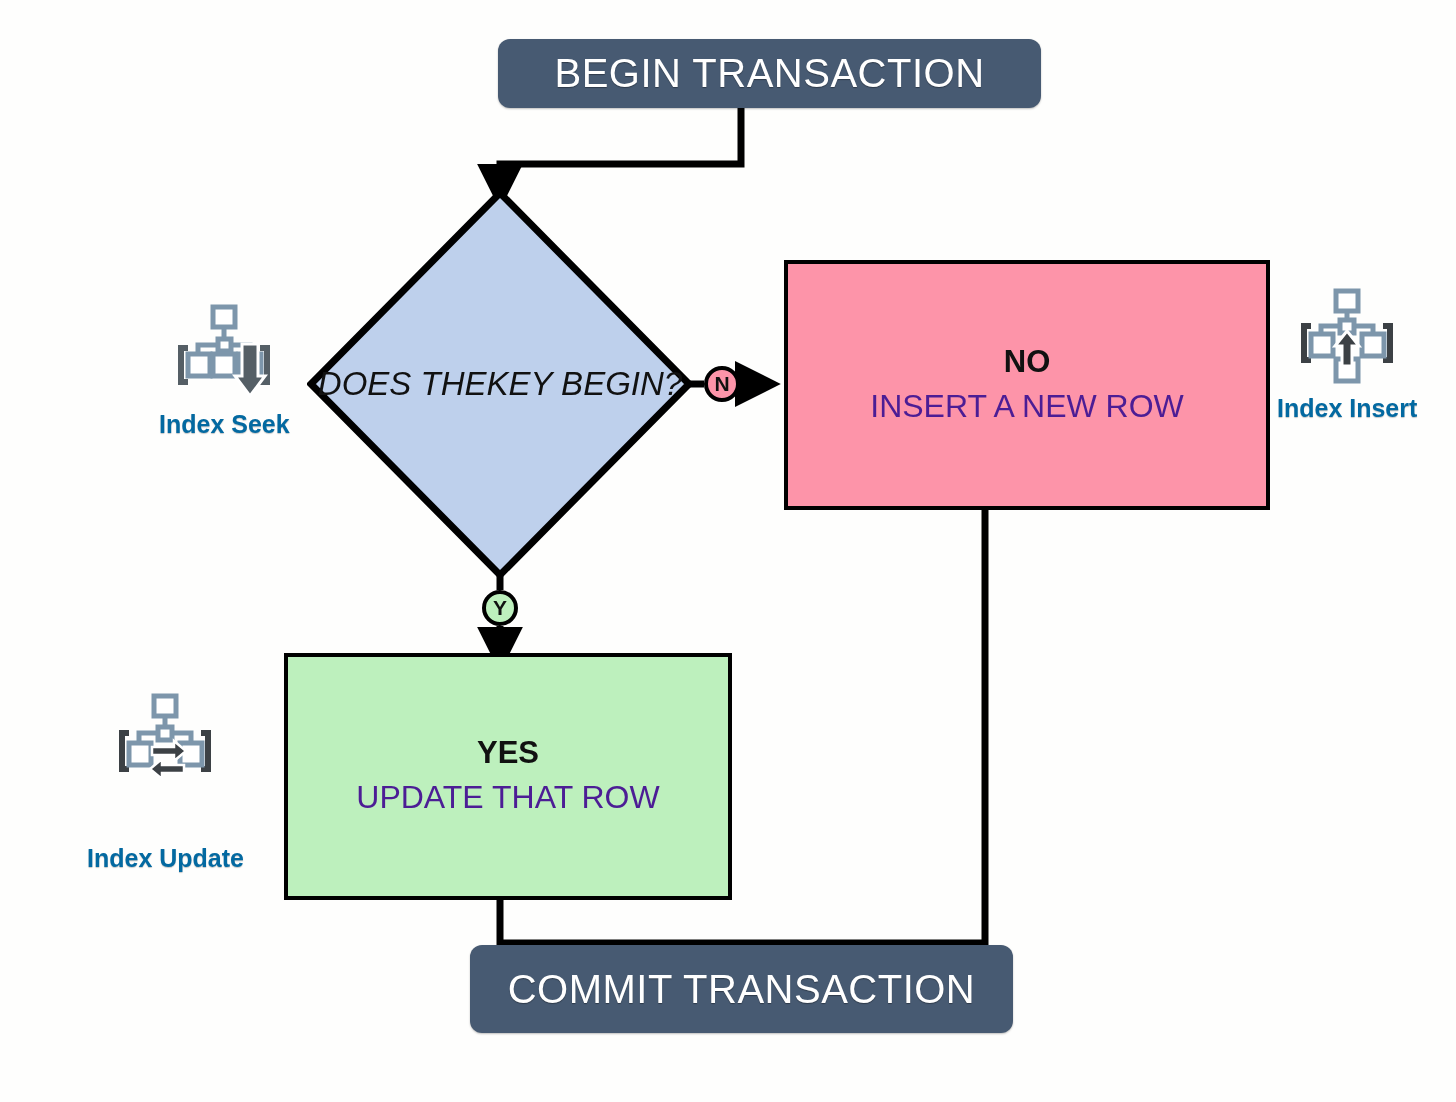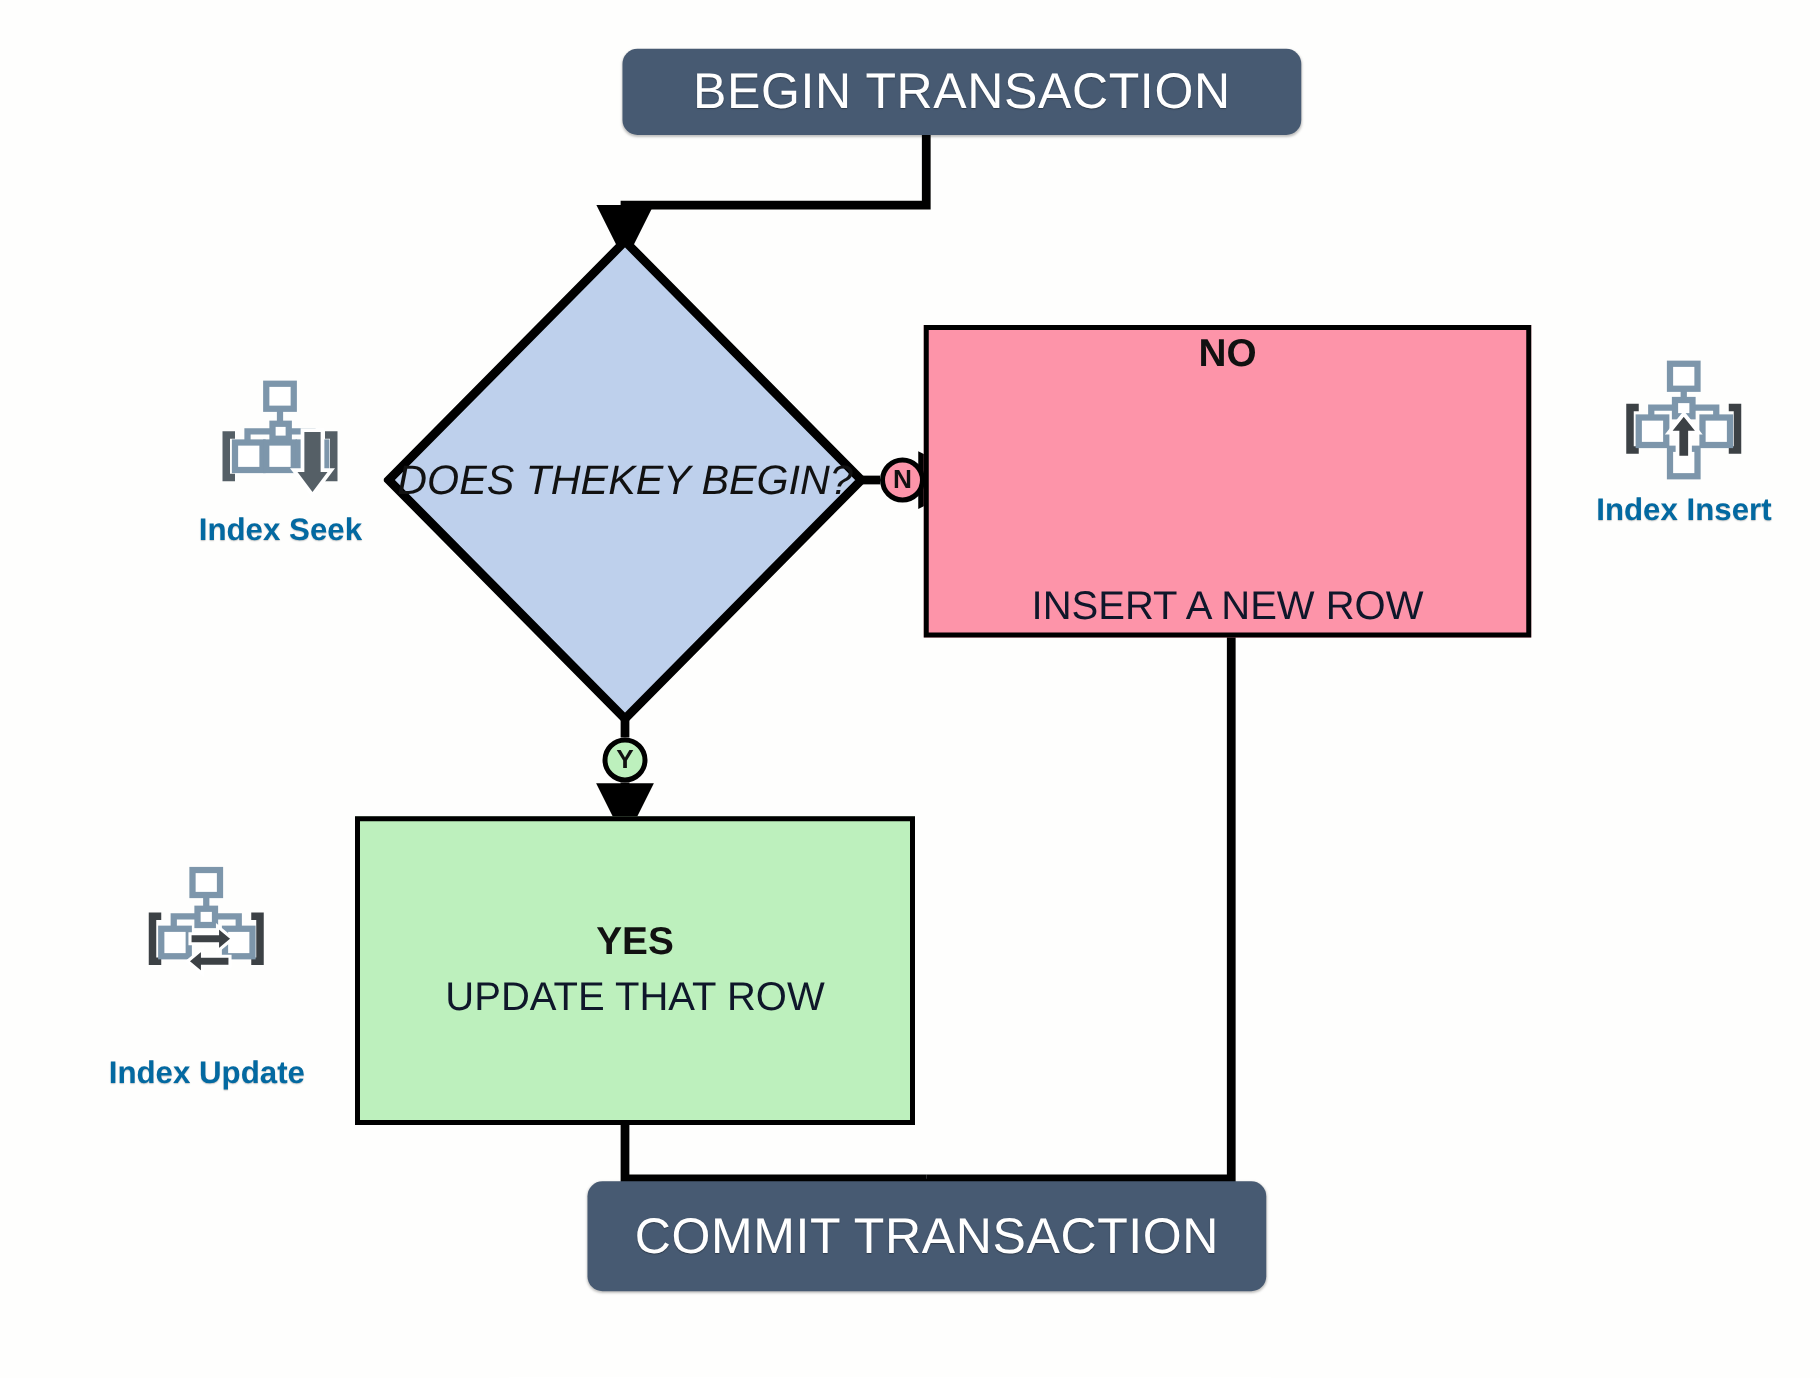--- a/index.html
+++ b/index.html
@@ -53,21 +53,21 @@
     box-sizing: border-box;
   }
   .procbox .headline {
     font-size: 31px;
     font-weight: bold;
     color: #111111;
     line-height: 1.25;
   }
   .procbox .subline {
     font-size: 32px;
-    color: #0f172a;
+    color: #4c1d95;
     line-height: 1.3;
     margin-top: 4px;
     white-space: nowrap;
   }
   #box-no { background: #fd94a9; }
   #box-yes { background: #bdf0bd; }
 
   
   #diamond-wrap {
     position: absolute;
@@ -177,21 +177,21 @@
   </div>
 
   <div class="badge" id="badge-n" style="left:704px; top:366px;">
     <span>N</span>
   </div>
 
   <div class="badge" id="badge-y" style="left:482px; top:590px;">
     <span>Y</span>
   </div>
 
-  <div class="procbox" id="box-no" style="left:739px; top:260px; width:486px; height:250px;justify-content:space-between;">
+  <div class="procbox" id="box-no" style="left:784px; top:260px; width:486px; height:250px;">
     <div class="headline">NO</div>
     <div class="subline">INSERT A NEW ROW</div>
   </div>
 
   <div class="procbox" id="box-yes" style="left:284px; top:653px; width:448px; height:247px;">
     <div class="headline">YES</div>
     <div class="subline">UPDATE THAT ROW</div>
   </div>
 
   <div class="pill" id="node-commit" style="left:470px; top:945px; width:543px; height:88px;">

